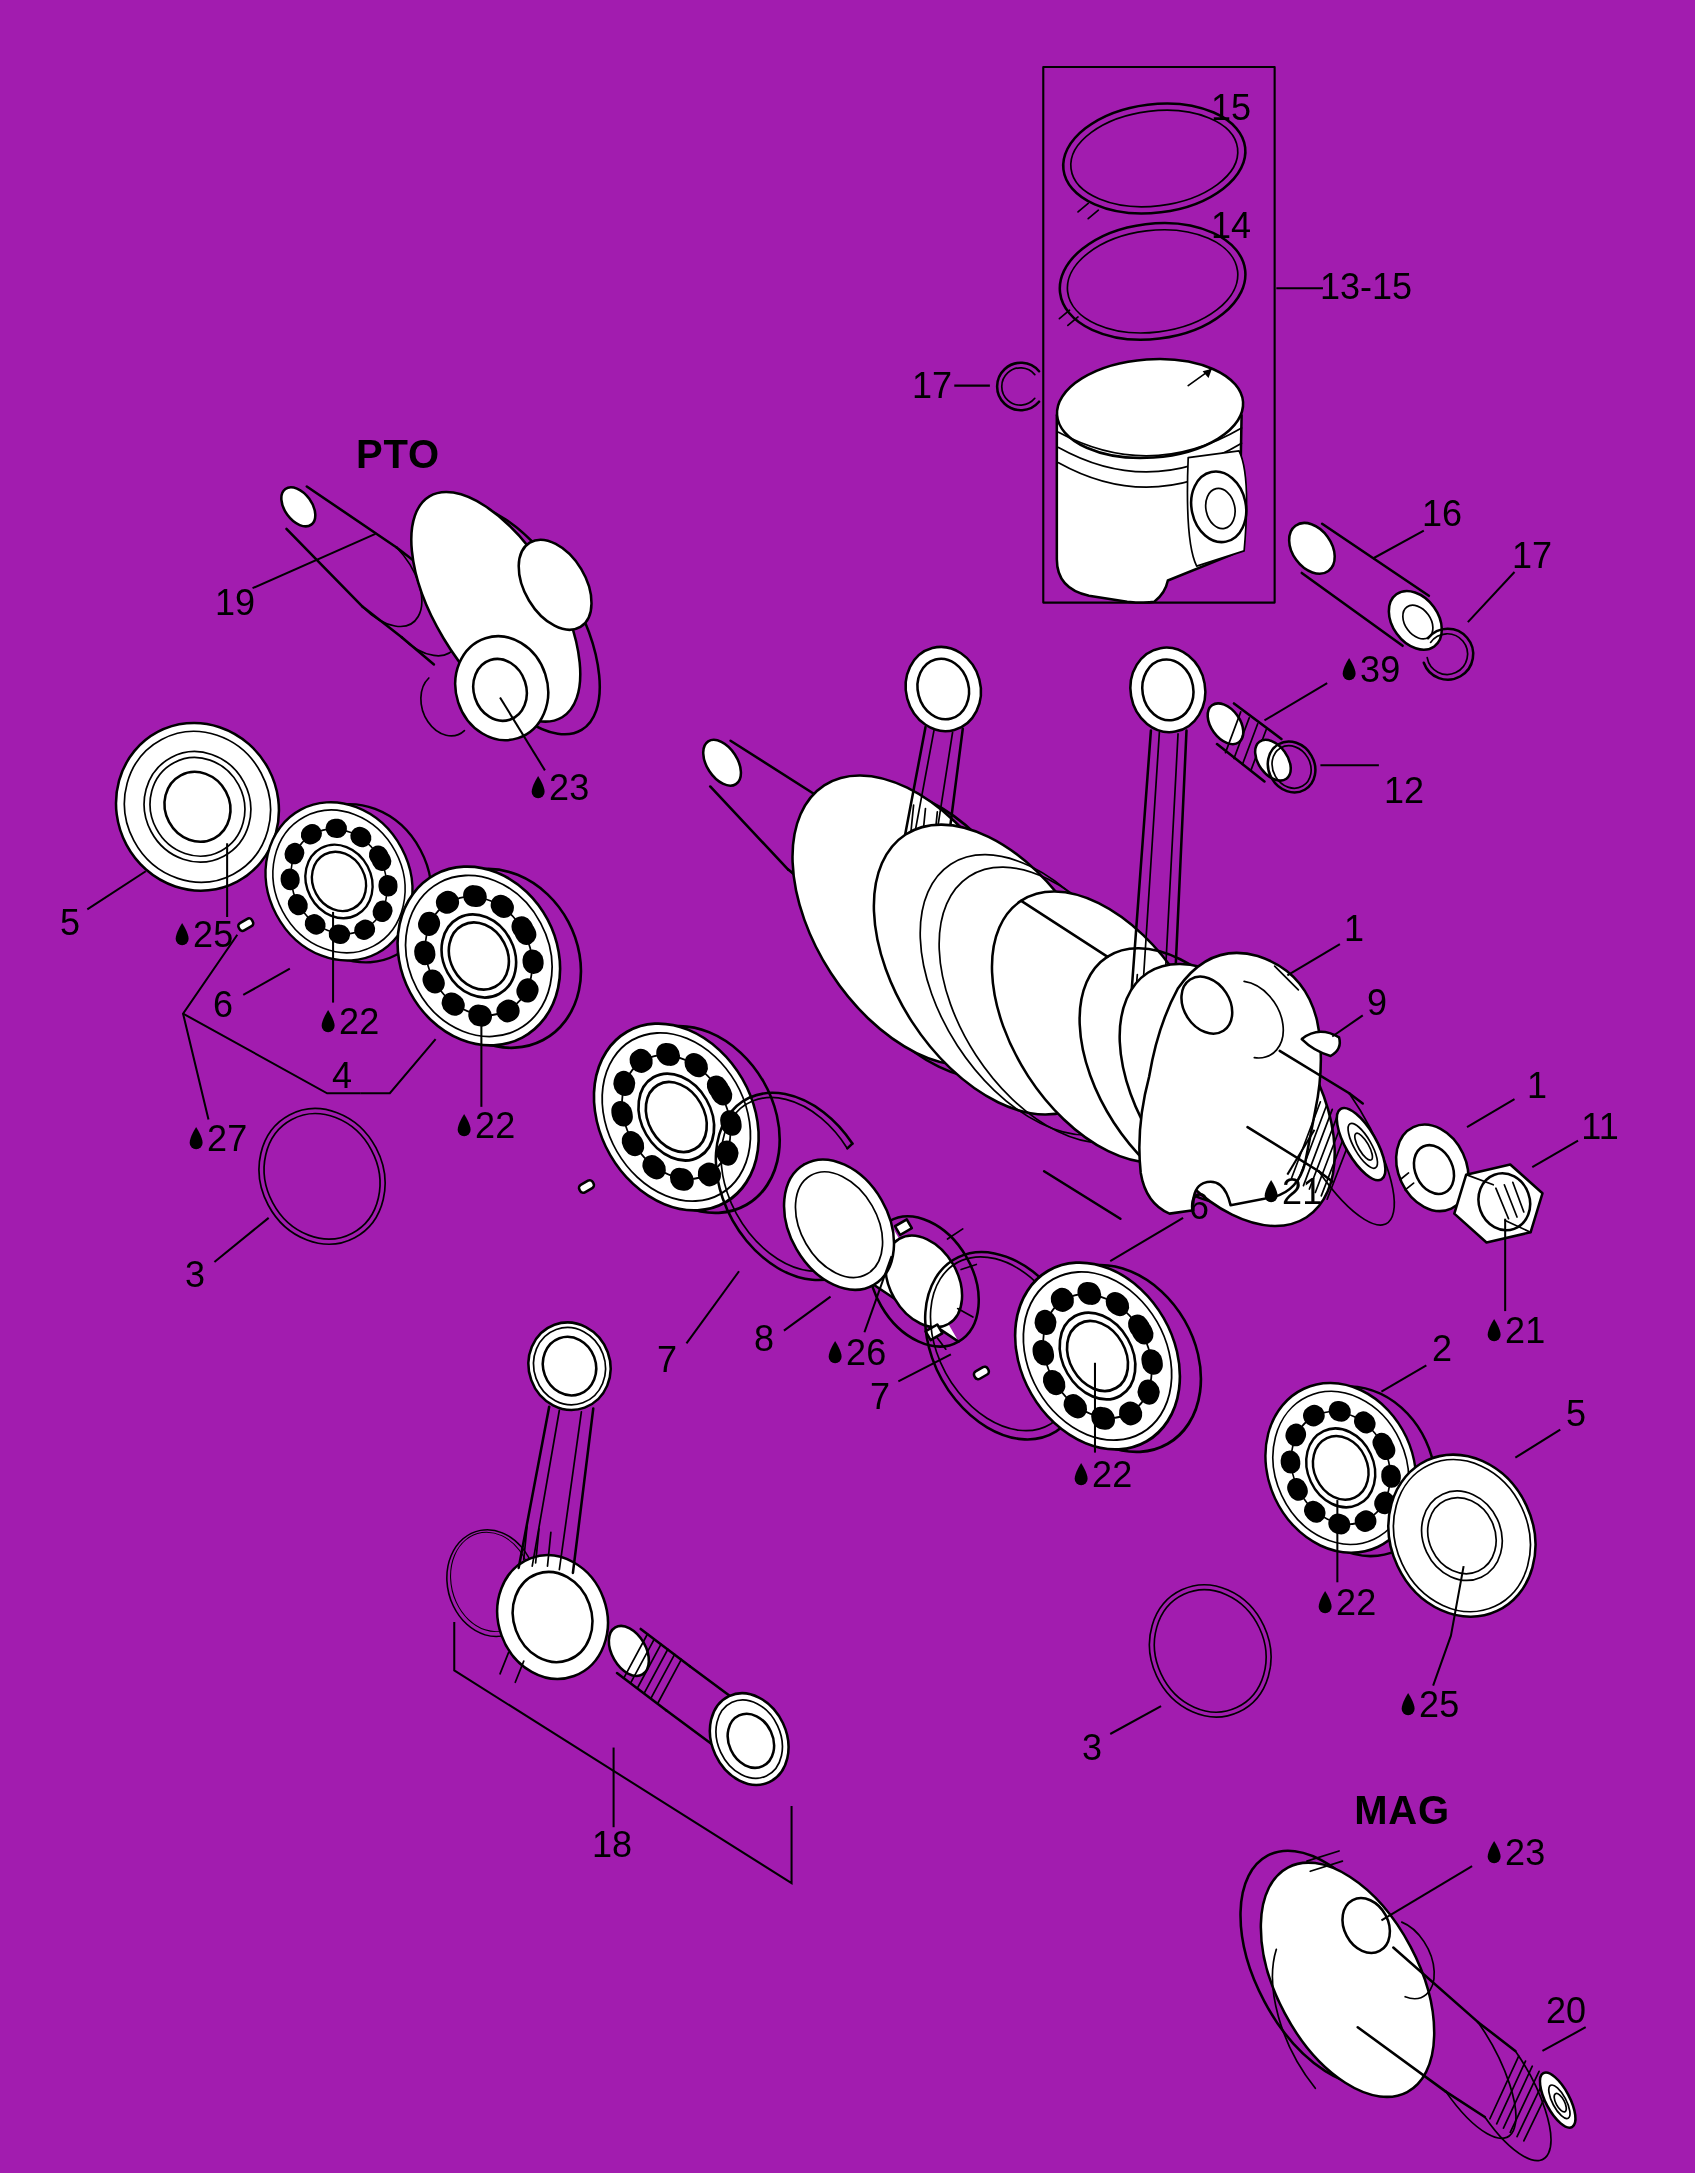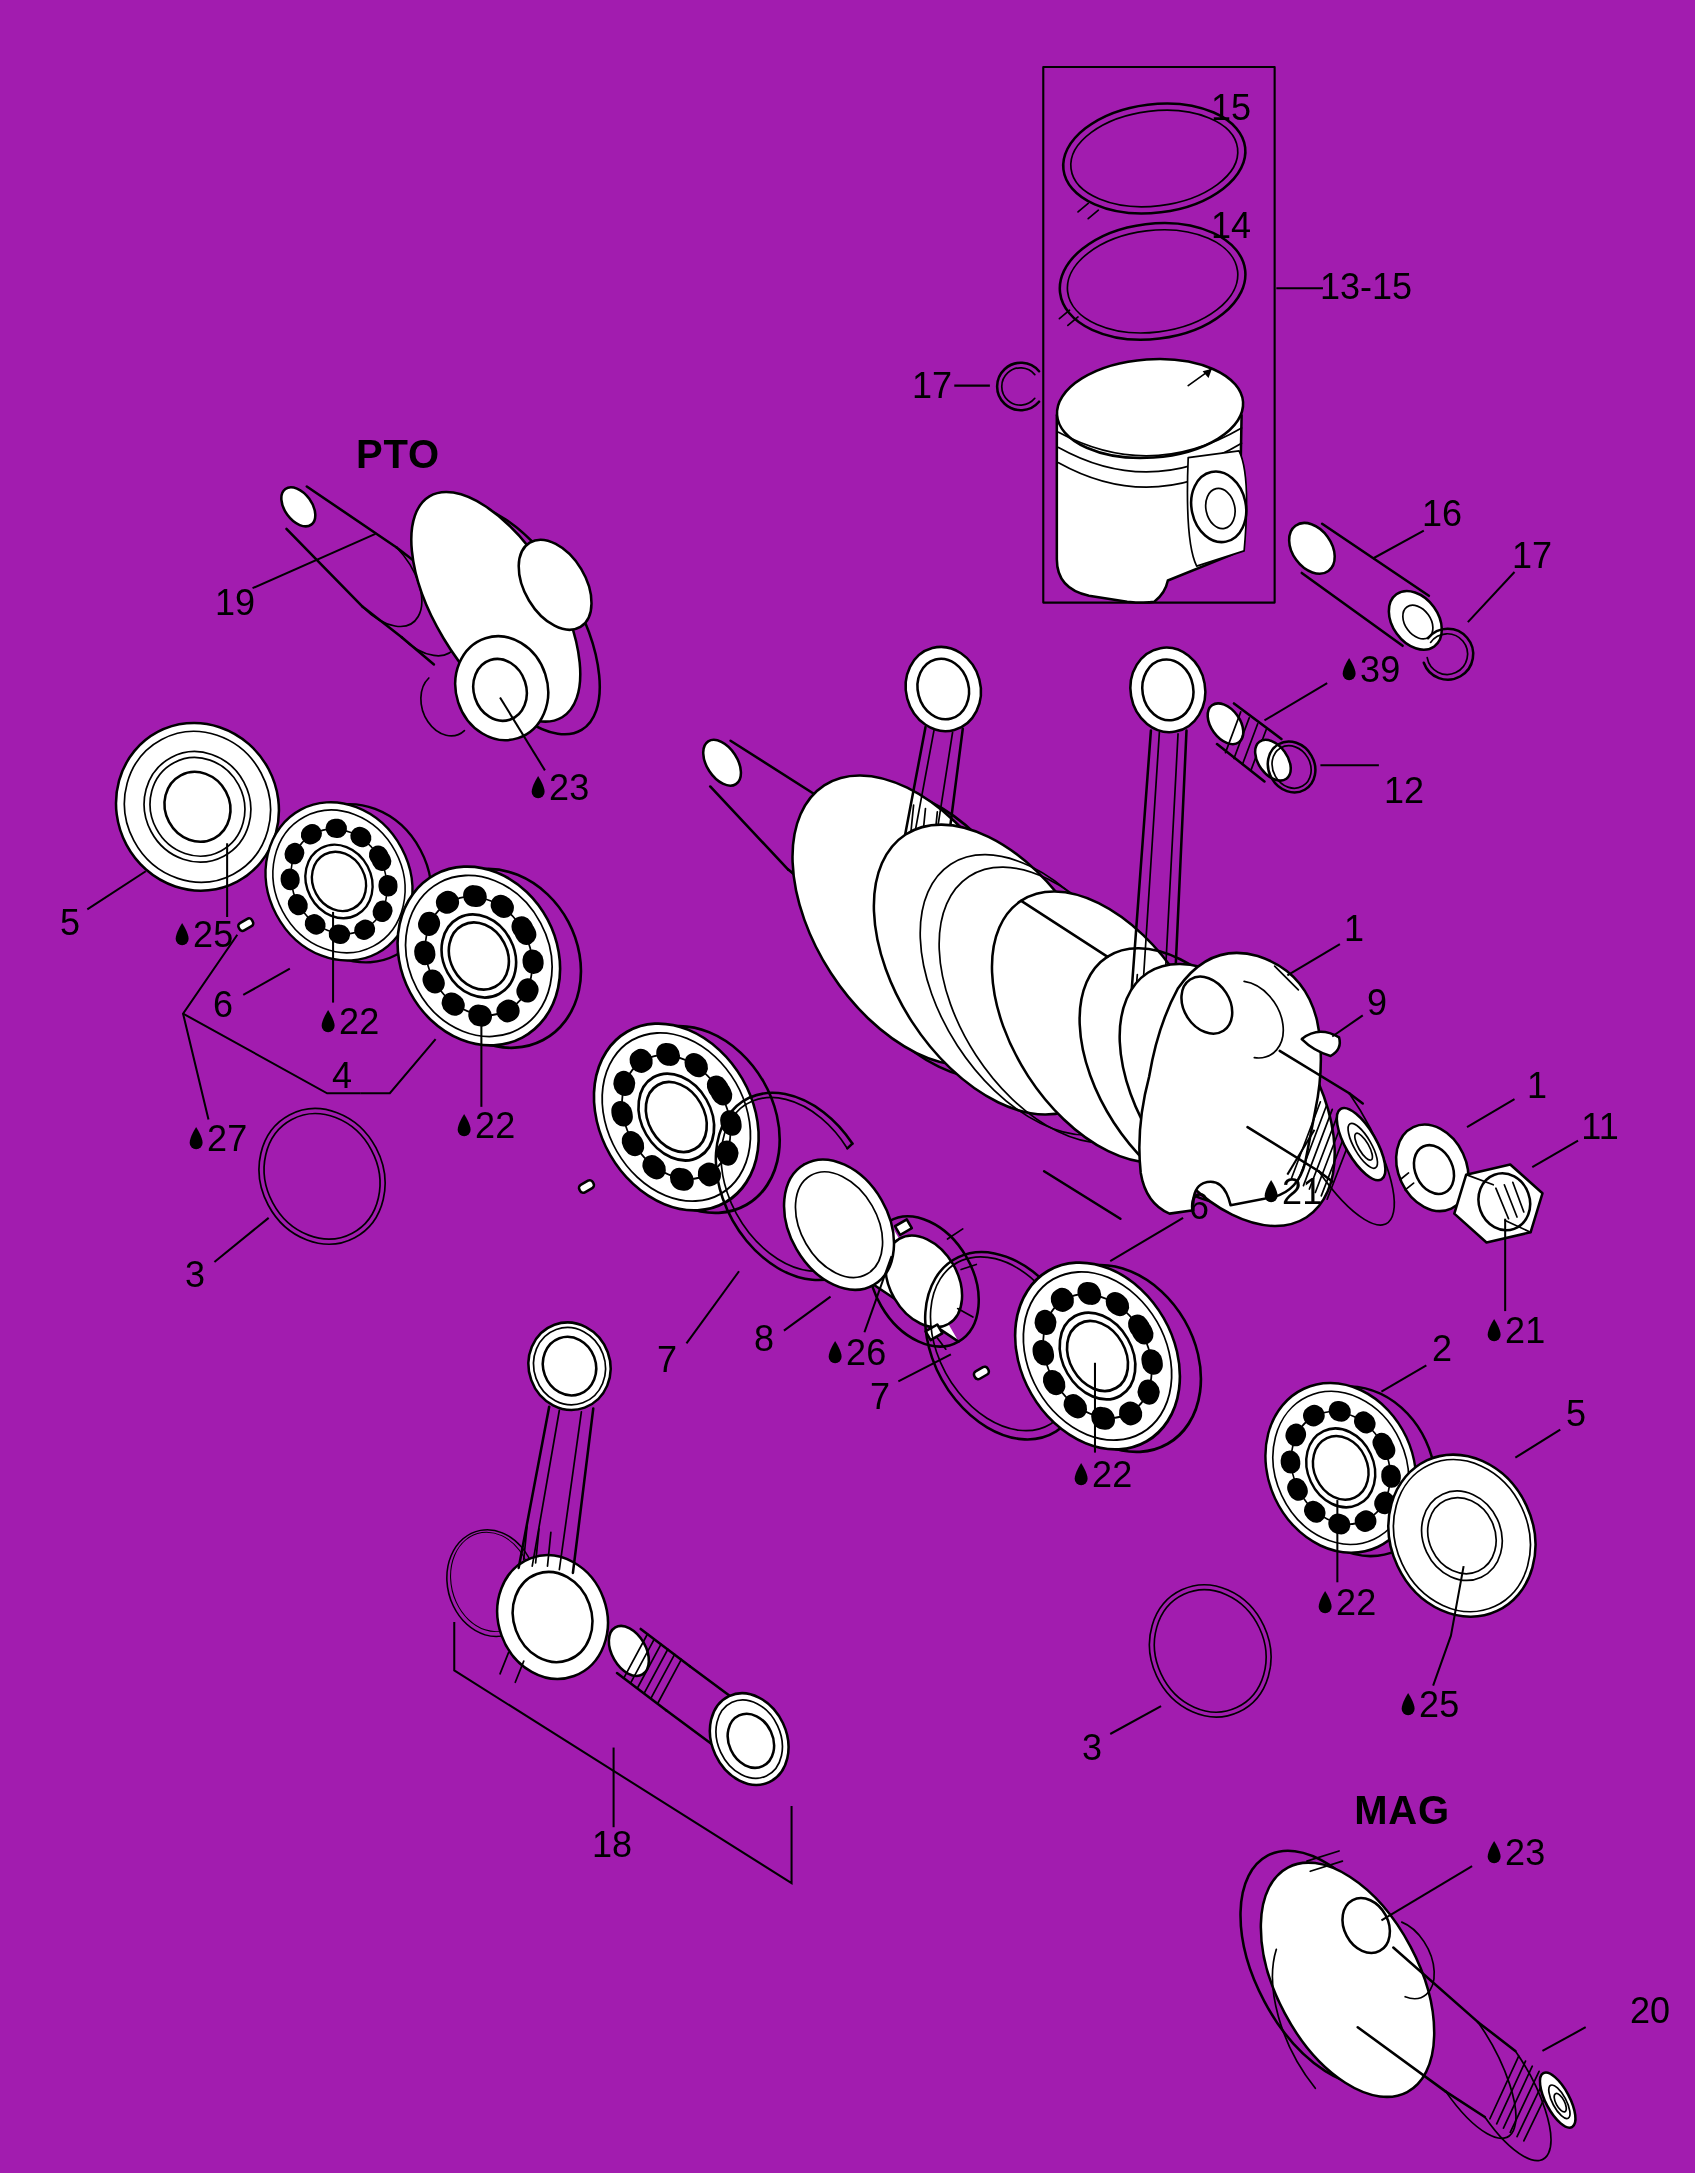--- a/index.html
+++ b/index.html
@@ -504,19 +504,19 @@
       </div>
       <div class="callout section" style="left: 1354px; top: 1810px; margin-left: 48px;">
         <span>MAG</span>
       </div>
       <div class="callout" style="left: 1515px; top: 1853px;">
         <svg viewBox="0 0 20 28" class="drop">
           <path d="M10 1C10 1 3 12 3 18a7 7 0 0 0 14 0C17 12 10 1 10 1Z"></path>
         </svg>
         <span>23</span>
       </div>
-      <div class="callout" style="left: 1650px; top: 2011px;">
+      <div class="callout" style="left: 1566px; top: 2011px;">
         <span>20</span>
       </div>
     </div>
 
 </div>
 
 
 </body></html>

